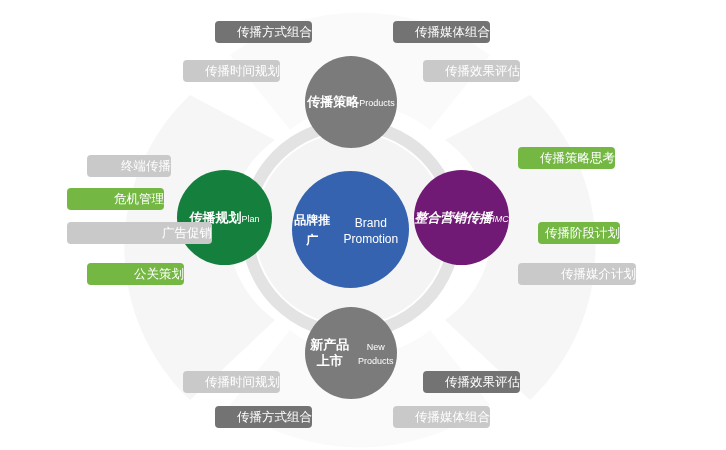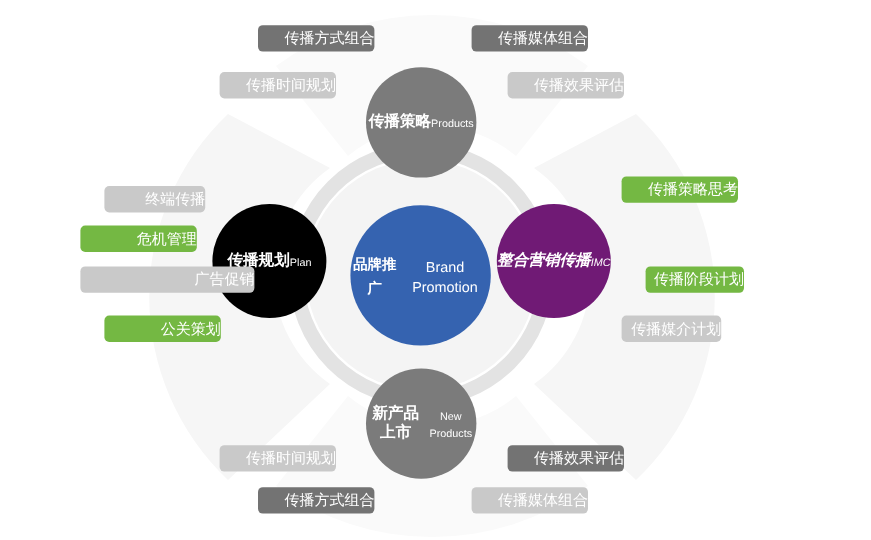--- a/index.html
+++ b/index.html
@@ -9,21 +9,21 @@
   .bg-svg { position: absolute; left: 0; top: 0; }
   .circle { position: absolute; border-radius: 50%; display: flex; 
             align-items: center; justify-content: center; color: #fff; text-align: center; }
   .circle .cn { font-weight: bold; font-size: 13px; line-height: 16px; }
   .circle .en { font-size: 9px; line-height: 14px; margin-top: 2px; font-family: "Liberation Sans", sans-serif; }
   .c-center { left: 292px; top: 171px; width: 117px; height: 117px; background: #3563b0; }
   .c-center .cn { font-size: 12px; line-height: 20px; text-align: center; }
   .c-center .en { font-size: 12px; line-height: 16px; margin-top: 3px; }
   .c-top { left: 305px; top: 56px; width: 92px; height: 92px; background: #7b7b7b; }
   .c-bottom { left: 305px; top: 307px; width: 92px; height: 92px; background: #7b7b7b; }
-  .c-left { left: 177px; top: 170px; width: 95px; height: 95px; background: #000000; }
+  .c-left { left: 177px; top: 170px; width: 95px; height: 95px; background: #15803d; }
   .c-right { left: 414px; top: 170px; width: 95px; height: 95px; background: #701a75; font-style: italic; }
   .c-right .cn { font-size: 13px; }
   .tag { position: absolute; height: 22px; line-height: 22px; border-radius: 4px; color: #fff;
          font-size: 12.5px; text-align: right; white-space: nowrap; }
   .t-dark { background: #737373; }
   .t-light { background: #c9c9c9; }
   .t-green { background: #74b843; }
 </style>
 </head>
 <body>
@@ -67,19 +67,19 @@
   <div class="tag t-light" style="left:183px;top:60px;width:97px;">传播时间规划</div>
   <div class="tag t-light" style="left:423px;top:60px;width:97px;">传播效果评估</div>
 
   <div class="tag t-light" style="left:87px;top:139px;width:84px;margin-top:16px;">终端传播</div>
   <div class="tag t-green" style="left:67px;top:188px;width:97px;">危机管理</div>
   <div class="tag t-light" style="left:67px;top:222px;width:97px;padding-left:48px;">广告促销</div>
   <div class="tag t-green" style="left:87px;top:263px;width:97px;">公关策划</div>
 
   <div class="tag t-green" style="left:518px;top:147px;width:97px;">传播策略思考</div>
   <div class="tag t-green" style="left:538px;top:222px;width:82px;">传播阶段计划</div>
-  <div class="tag t-light" style="left:518px;top:263px;width:83px;">传播媒介计划</div>
+  <div class="tag t-light" style="left:518px;top:263px;width:118px;">传播媒介计划</div>
 
   <div class="tag t-light" style="left:183px;top:371px;width:97px;">传播时间规划</div>
   <div class="tag t-dark" style="left:423px;top:371px;width:97px;">传播效果评估</div>
   <div class="tag t-dark" style="left:215px;top:406px;width:97px;">传播方式组合</div>
   <div class="tag t-light" style="left:393px;top:406px;width:97px;">传播媒体组合</div>
 </div>
 
 </body></html>

